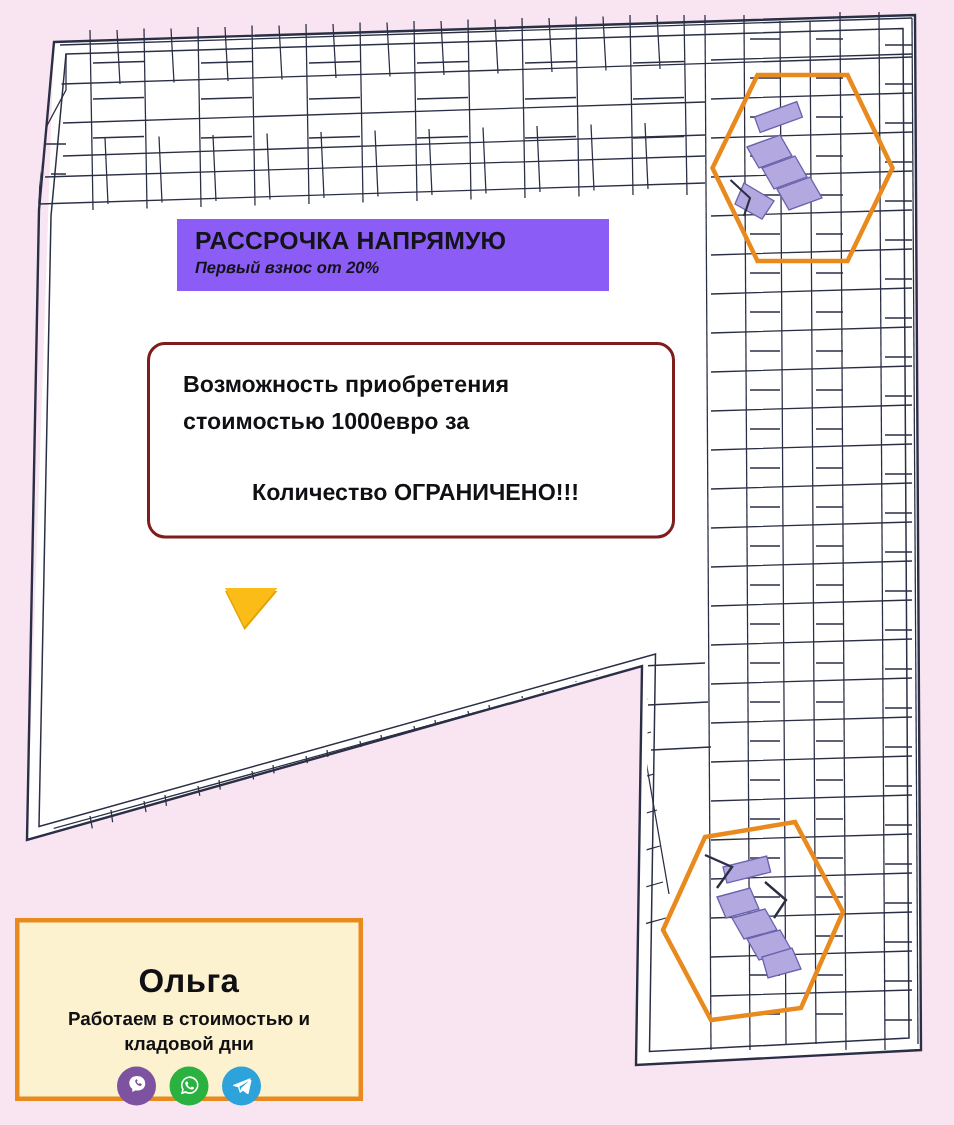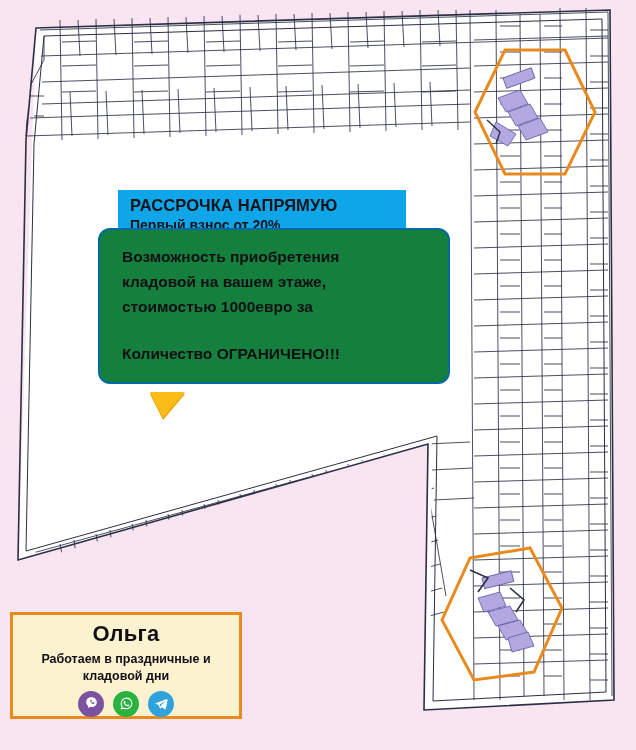--- a/index.html
+++ b/index.html
@@ -25,85 +25,86 @@
     position: absolute;
     left: 0; top: 0;
   }
 
   
   .banner-grey {
     position: absolute;
     left: 118px;
     top: 146px;
     width: 288px;
-    background: #0ea5e9;
+    background: #8b5cf6;
     padding: 6px 10px 8px 12px;
     box-sizing: border-box;
     color: #13141a;
     line-height: 1.16;
-    margin-top: 44px;
   }
   .banner-grey .ln1,
   .banner-grey .ln2 {
     font-size: 16.5px;
     font-weight: bold;
     letter-spacing: .1px;
   }
   .banner-grey .ln3 {
-    font-size: 14px;
+    font-size: 11px;
     font-weight: bold;
     margin-top: 2px;
+    font-style: italic;
   }
 
   
   .bubble-yellow {
     position: absolute;
     left: 98px;
     top: 228px;
     width: 352px;
-    background: #15803d;
-    border: 2px solid #0369a1;
+    background: #ffffff;
+    border: 2px solid #7f1d1d;
     border-radius: 12px;
     padding: 14px 16px 16px 22px;
     box-sizing: border-box;
     color: #101014;
   }
   .bubble-yellow p {
     margin: 0;
     font-size: 15.5px;
     font-weight: bold;
     line-height: 1.62;
   }
   .bubble-yellow p.limited {
     margin-top: 22px;
+    text-align: center;
   }
   .bubble-tail {
     position: absolute;
     left: 150px;
     top: 392px;
     width: 0; height: 0;
     border-left: 13px solid transparent;
     border-right: 22px solid transparent;
     border-top: 26px solid #fcbc18;
     filter: drop-shadow(0 2px 0 #e3a200);
   }
 
   
   .contact-card {
     position: absolute;
     left: 10px;
     top: 612px;
     width: 232px;
-    height: 107px;
+    height: 122px;
     background: #fdf2cf;
     border: 3px solid #e98a1e;
     border-radius: 0;
     box-sizing: border-box;
     text-align: center;
-    padding-top: 6px;
+    padding-top: 26px;
   }
   .contact-name {
     font-size: 22px;
     font-weight: bold;
     color: #101014;
     letter-spacing: .3px;
   }
   .contact-sub {
     font-size: 12.5px;
     font-weight: bold;
@@ -296,30 +297,29 @@
     </g>
   </svg>
 
   <div class="banner-grey">
     <div class="ln1">РАССРОЧКА НАПРЯМУЮ</div>
     <div class="ln3">Первый взнос от 20%</div>
   </div>
 
   <div class="bubble-yellow">
     <p>Возможность приобретения</p>
-    <p>кладовой на вашем этаже,</p>
     <p>стоимостью 1000евро за</p>
     <p class="limited">Количество ОГРАНИЧЕНО!!!</p>
   </div>
   <div class="bubble-tail"></div>
 
   <div class="contact-card">
     <div class="contact-name">Ольга</div>
     <div class="contact-sub">
-      <span>Работаем в праздничные и</span><br>
+      <span>Работаем в стоимостью и</span><br>
       <span>кладовой дни</span>
     </div>
     <div class="messengers">
       <span class="msg-icon msg-viber">
         <svg width="15" height="15" viewBox="0 0 24 24" fill="#ffffff">
           <path d="M12 2C7 2 3.5 5 3.5 9.6c0 2.6 1.2 4.8 3.2 6.2v3.4l3-1.7c.7.1 1.5.2 2.3.2 5 0 8.5-3 8.5-7.6S17 2 12 2zm-1.4 3.3c.3-.1.6 0 .8.3l.9 1.3c.2.3.1.6-.1.8l-.5.4c-.2.2-.2.3-.1.5.3.8 1.1 1.6 1.9 1.9.2.1.4 0 .5-.1l.4-.5c.2-.2.5-.3.8-.1l1.3.9c.3.2.4.5.3.8-.2.7-.9 1.3-1.7 1.3-2.3 0-5.3-3-5.3-5.3 0-.8.6-1.5 1.3-1.7z"></path>
         </svg>
       </span>
       <span class="msg-icon msg-whatsapp">
         <svg width="15" height="15" viewBox="0 0 24 24" fill="#ffffff">

